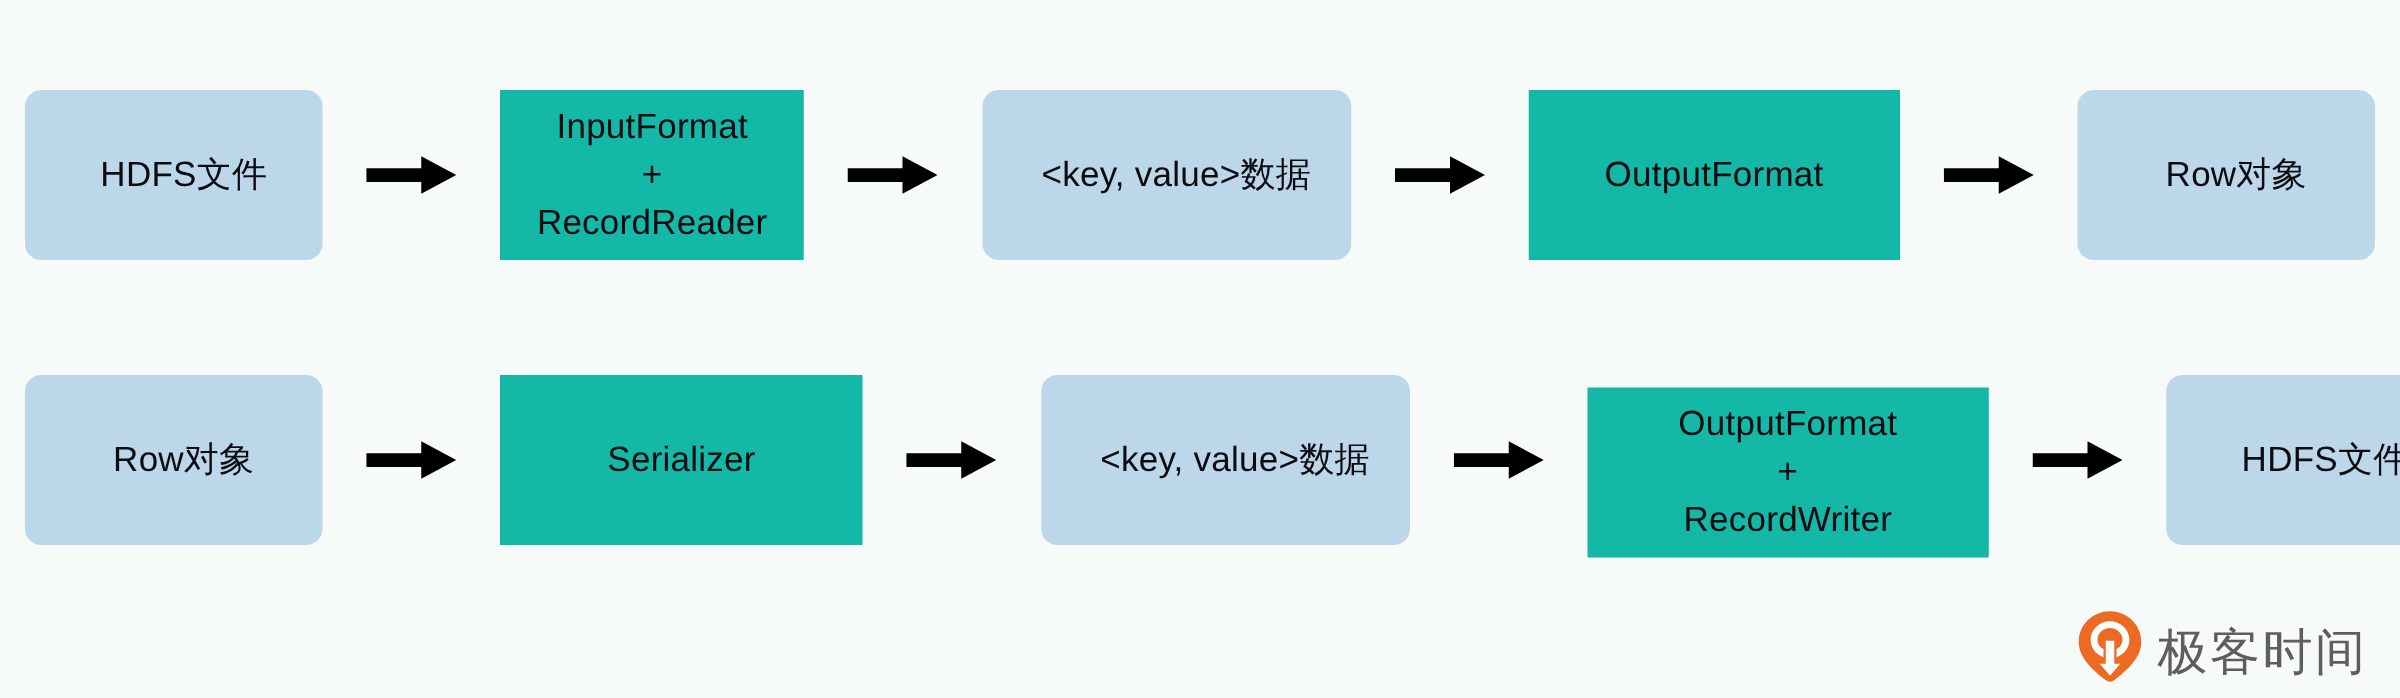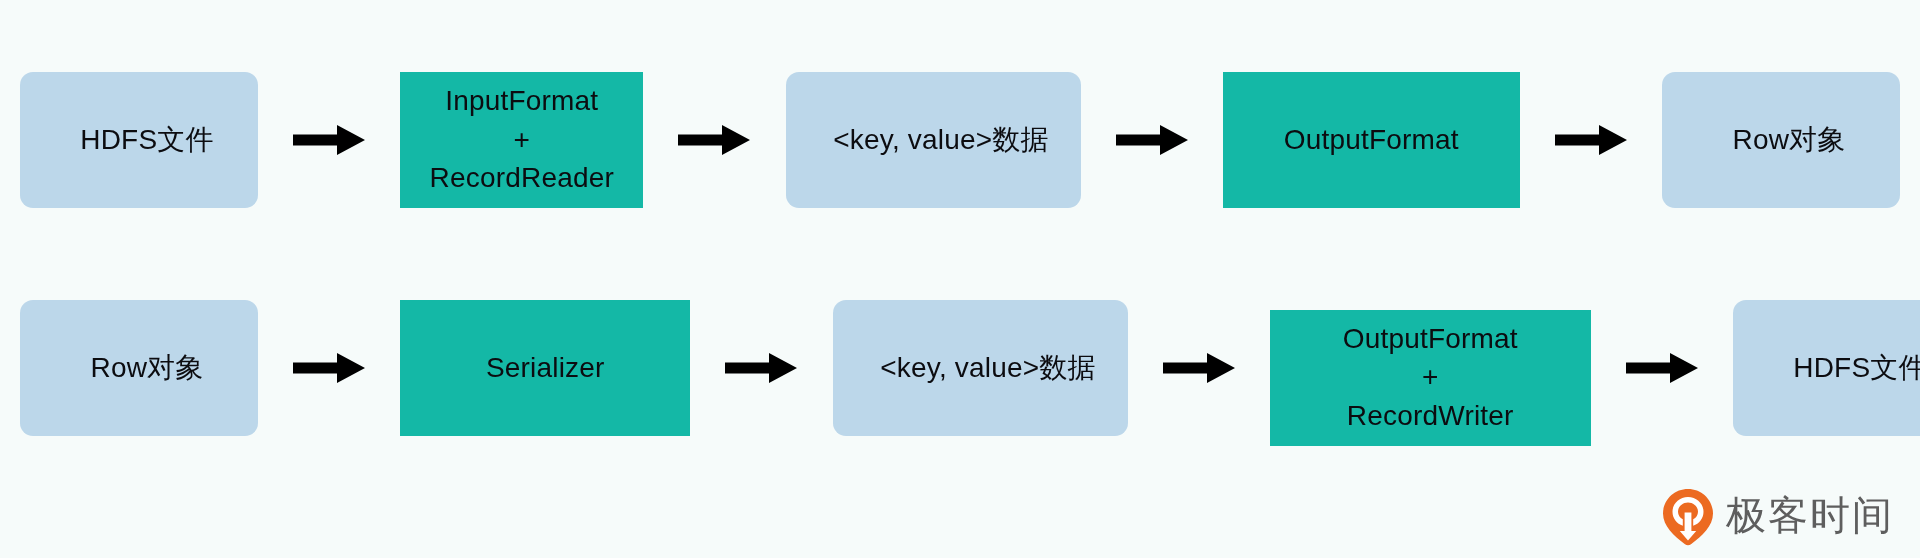--- a/index.html
+++ b/index.html
@@ -69,21 +69,21 @@
   .arrow svg { display: block; }
 
   .spacer-left { flex: 0 0 20px; }
 
   
   #watermark {
     position: absolute;
     right: 26px;
     bottom: 12px;
     display: flex;
-    align-items: center;
+    align-items: flex-end;
     gap: 12px;
   }
   #wm-mark {
     width: 52px;
     height: 58px;
     position: relative;
   }
   #wm-text {
     font-size: 40px;
     color: #5e5e5e;

